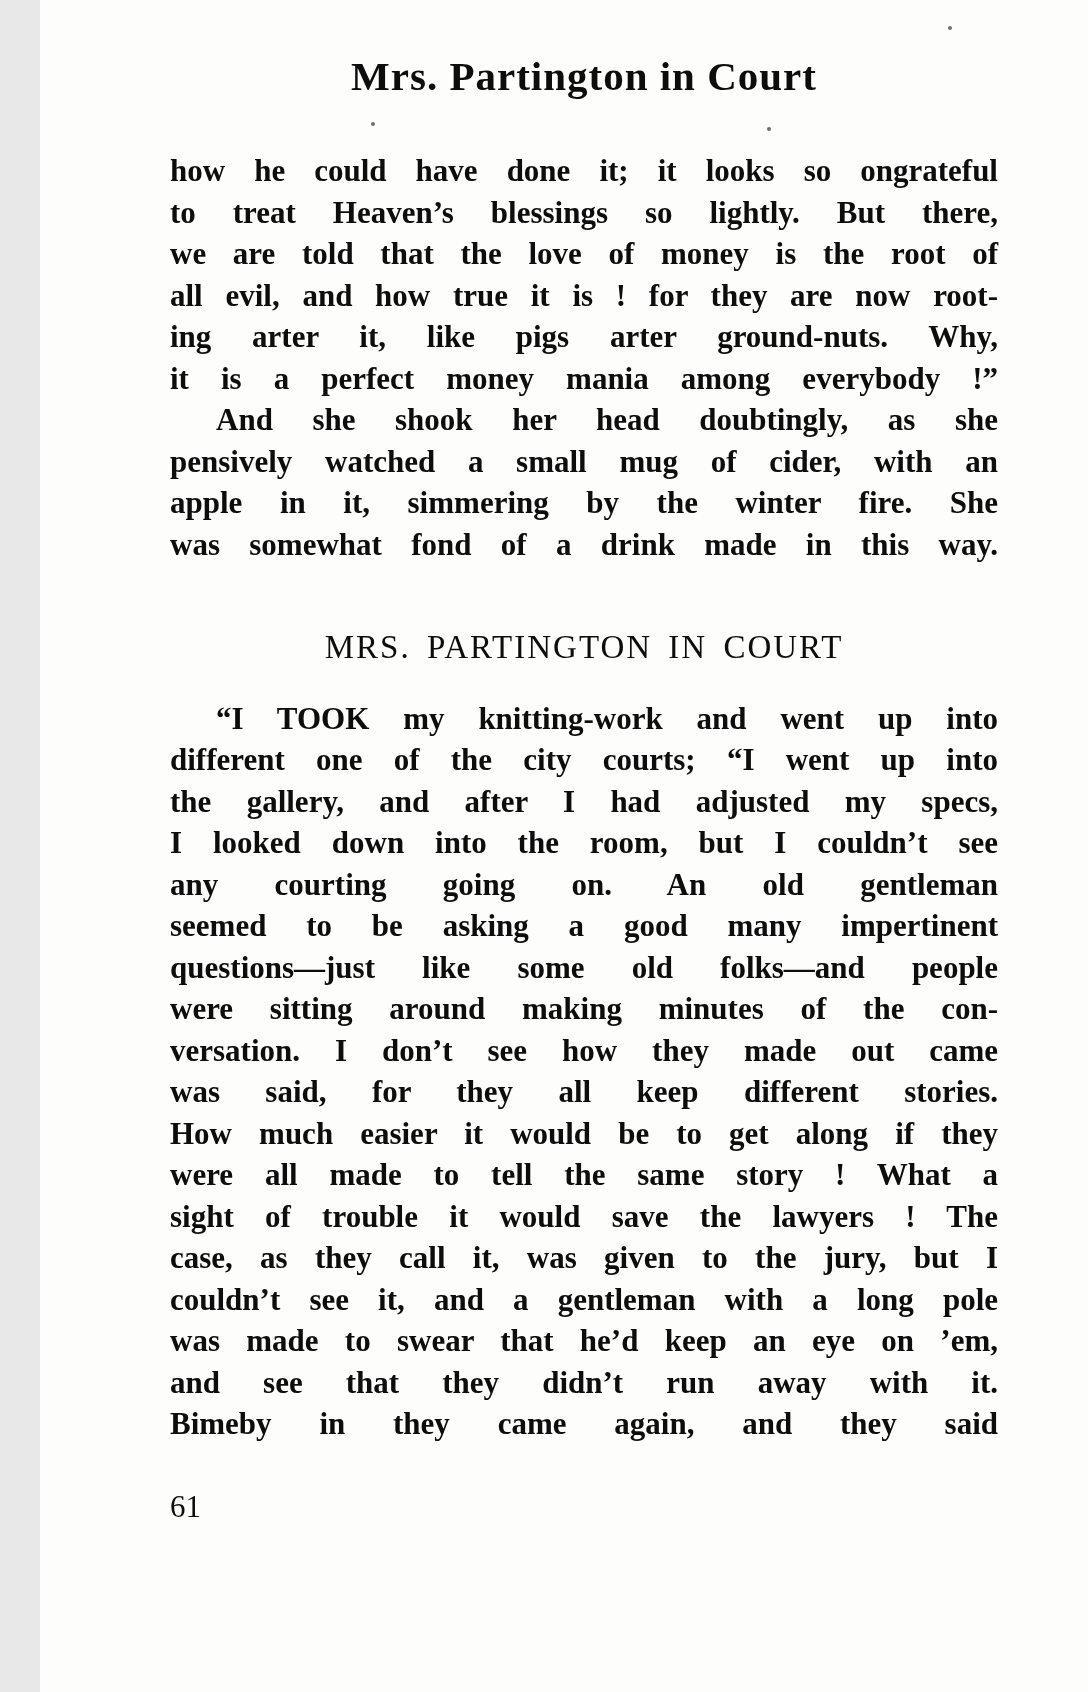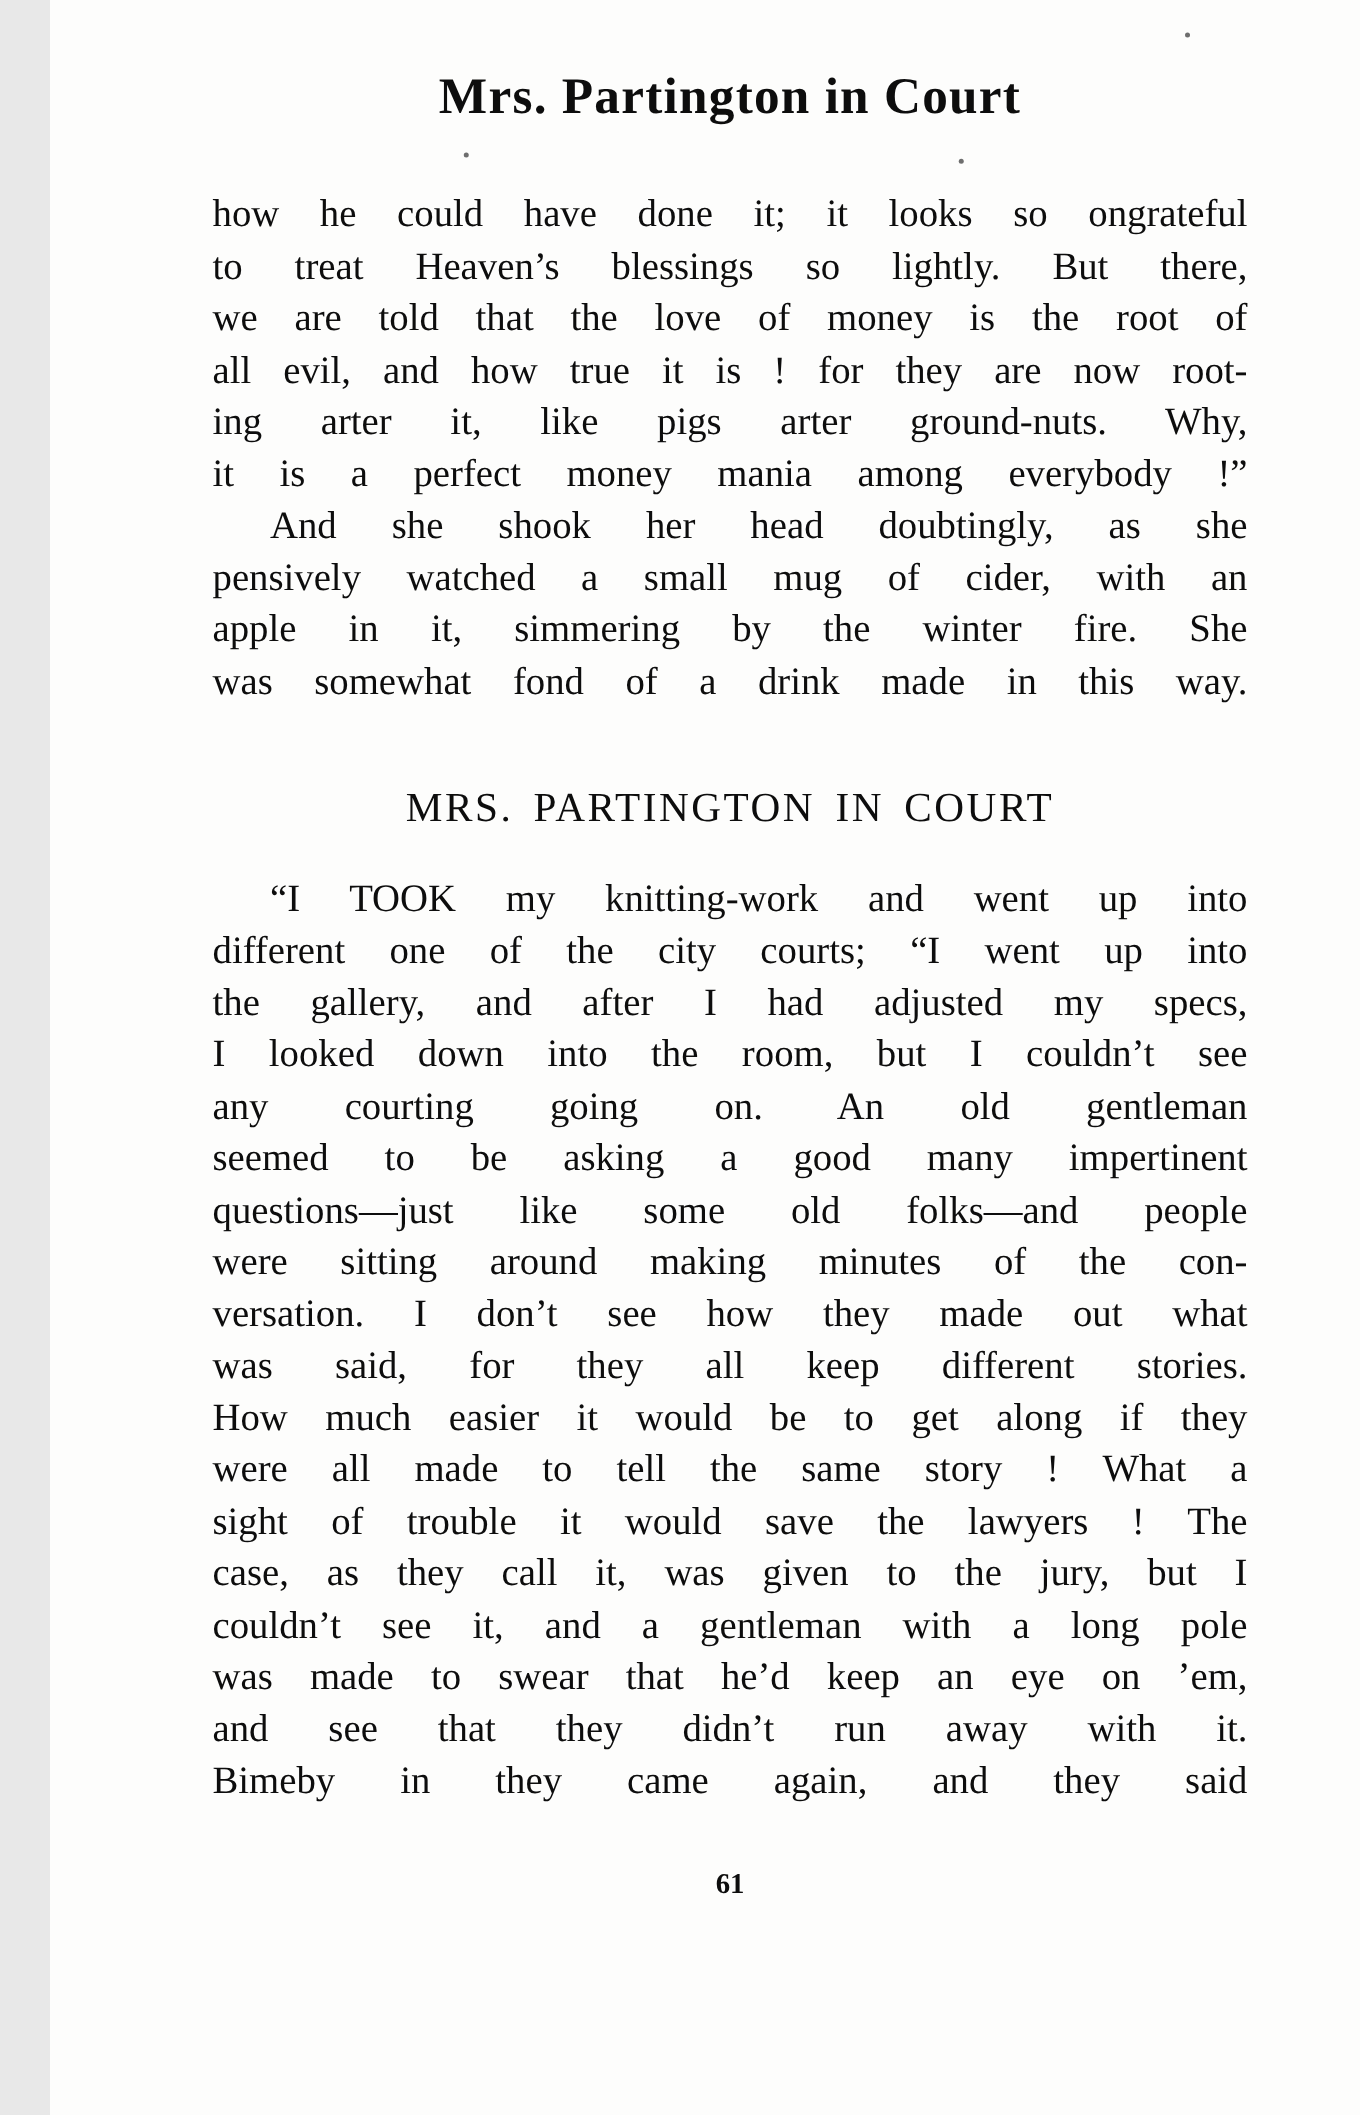--- a/index.html
+++ b/index.html
@@ -31,20 +31,21 @@
   .text-column {
     position: absolute;
     top: 150px;
     left: 130px;
     width: 828px;
     font-size: 31px;
     line-height: 41.5px;
   }
   .paragraph {
     margin: 0;
+    font-weight: bold;
   }
   .line {
     text-align: justify;
     text-align-last: justify;
     text-justify: inter-word;
     white-space: normal;
   }
   .line.indent {
     padding-left: 46px;
   }
@@ -56,24 +57,23 @@
     font-size: 33px;
     letter-spacing: 2px;
     word-spacing: 6px;
     line-height: 41.5px;
   }
   .page-number {
     position: absolute;
     top: 1486px;
     left: 130px;
     width: 828px;
-    text-align: center;
-    font-size: 23px;
+    font-size: 31px;
     line-height: 42px;
-    font-weight: 700;
+    font-weight: 400;
   }
   .scan-speck {
     position: absolute;
     width: 4px;
     height: 4px;
     border-radius: 50%;
     background: #222;
     opacity: 0.65;
   }
 </style>
@@ -101,21 +101,21 @@
       <div class="section-heading">MRS. PARTINGTON IN COURT</div>
       <div class="paragraph">
         <div class="line indent">“I TOOK my knitting-work and went up into</div>
         <div class="line">different one of the city courts; “I went up into</div>
         <div class="line">the gallery, and after I had adjusted my specs,</div>
         <div class="line">I looked down into the room, but I couldn’t see</div>
         <div class="line">any courting going on.  An old gentleman</div>
         <div class="line">seemed to be asking a good many impertinent</div>
         <div class="line">questions—just like some old folks—and people</div>
         <div class="line">were sitting around making minutes of the con-</div>
-        <div class="line">versation.  I don’t see how they made out what</div>
+        <div class="line">versation.  I don’t see how they made out came</div>
         <div class="line">was said, for they all keep different stories.</div>
         <div class="line">How much easier it would be to get along if they</div>
         <div class="line">were all made to tell the same story !  What a</div>
         <div class="line">sight of trouble it would save the lawyers !  The</div>
         <div class="line">case, as they call it, was given to the jury, but I</div>
         <div class="line">couldn’t see it, and a gentleman with a long pole</div>
         <div class="line">was made to swear that he’d keep an eye on ’em,</div>
         <div class="line">and see that they didn’t run away with it.</div>
         <div class="line">Bimeby in they came again, and they said</div>
       </div>

